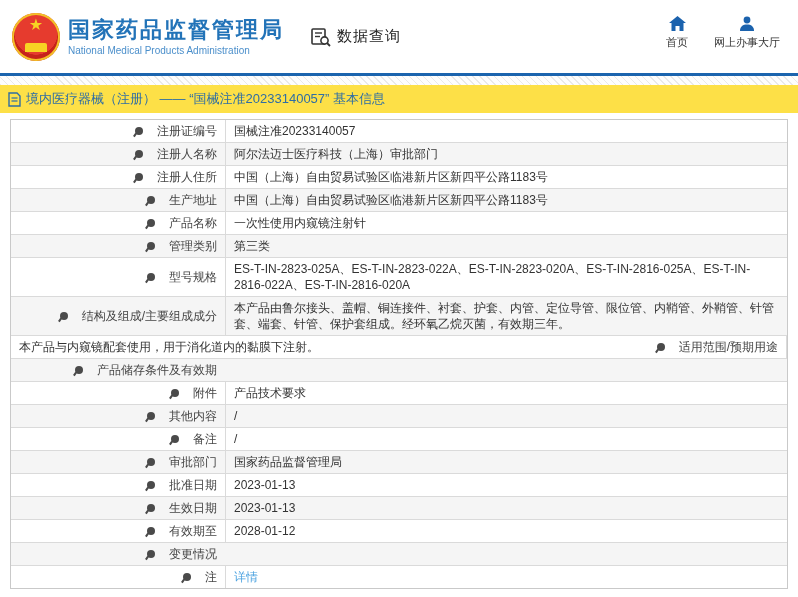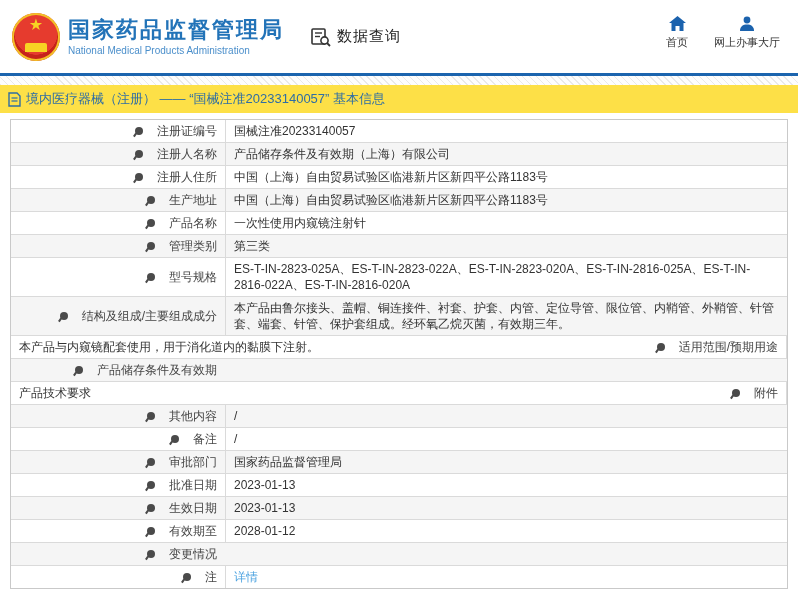--- a/index.html
+++ b/index.html
@@ -108,21 +108,21 @@
       <span class="value-text">国械注准20233140057</span>
     </div>
   </div>
 
   <div class="row alt">
     <div class="cell label">
       <span class="pin" hidden=""></span>
       <span class="label-text">注册人名称</span>
     </div>
     <div class="cell value">
-      <span class="value-text">产品储存条件及有效期（上海）有限公司</span>
+      <span class="value-text">阿尔法迈士医疗科技（上海）审批部门</span>
     </div>
   </div>
 
   <div class="row">
     <div class="cell label">
       <span class="pin" hidden=""></span>
       <span class="label-text">注册人住所</span>
     </div>
     <div class="cell value">
       <span class="value-text">中国（上海）自由贸易试验区临港新片区新四平公路1183号</span>
@@ -193,26 +193,26 @@
     <div class="cell label">
       <span class="pin" hidden=""></span>
       <span class="label-text">产品储存条件及有效期</span>
     </div>
     <div class="cell value">
       <span class="value-text"></span>
     </div>
   </div>
 
   <div class="row">
+    <div class="cell label">
+      <span class="pin" hidden=""></span>
+      <span class="label-text">附件</span>
+    </div>
     <div class="cell value">
       <span class="value-text">产品技术要求</span>
-    </div>
-    <div class="cell label">
-      <span class="pin" hidden=""></span>
-      <span class="label-text">附件</span>
     </div>
   </div>
 
   <div class="row alt">
     <div class="cell label">
       <span class="pin" hidden=""></span>
       <span class="label-text">其他内容</span>
     </div>
     <div class="cell value">
       <span class="value-text">/</span>

